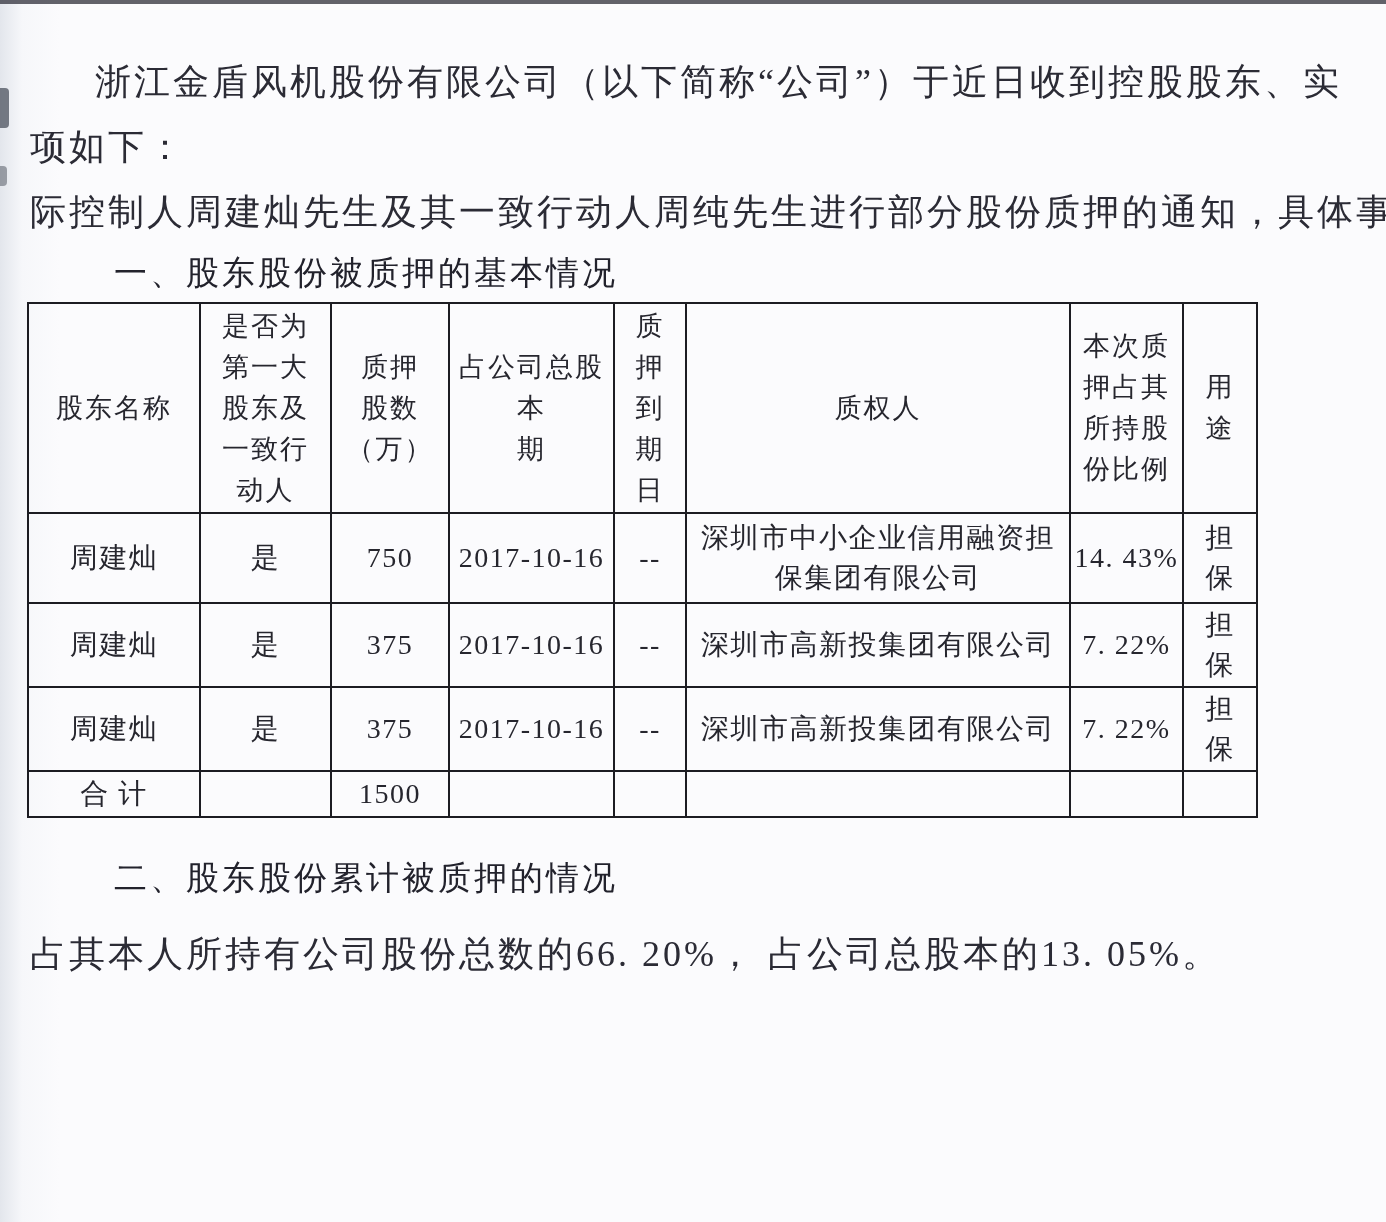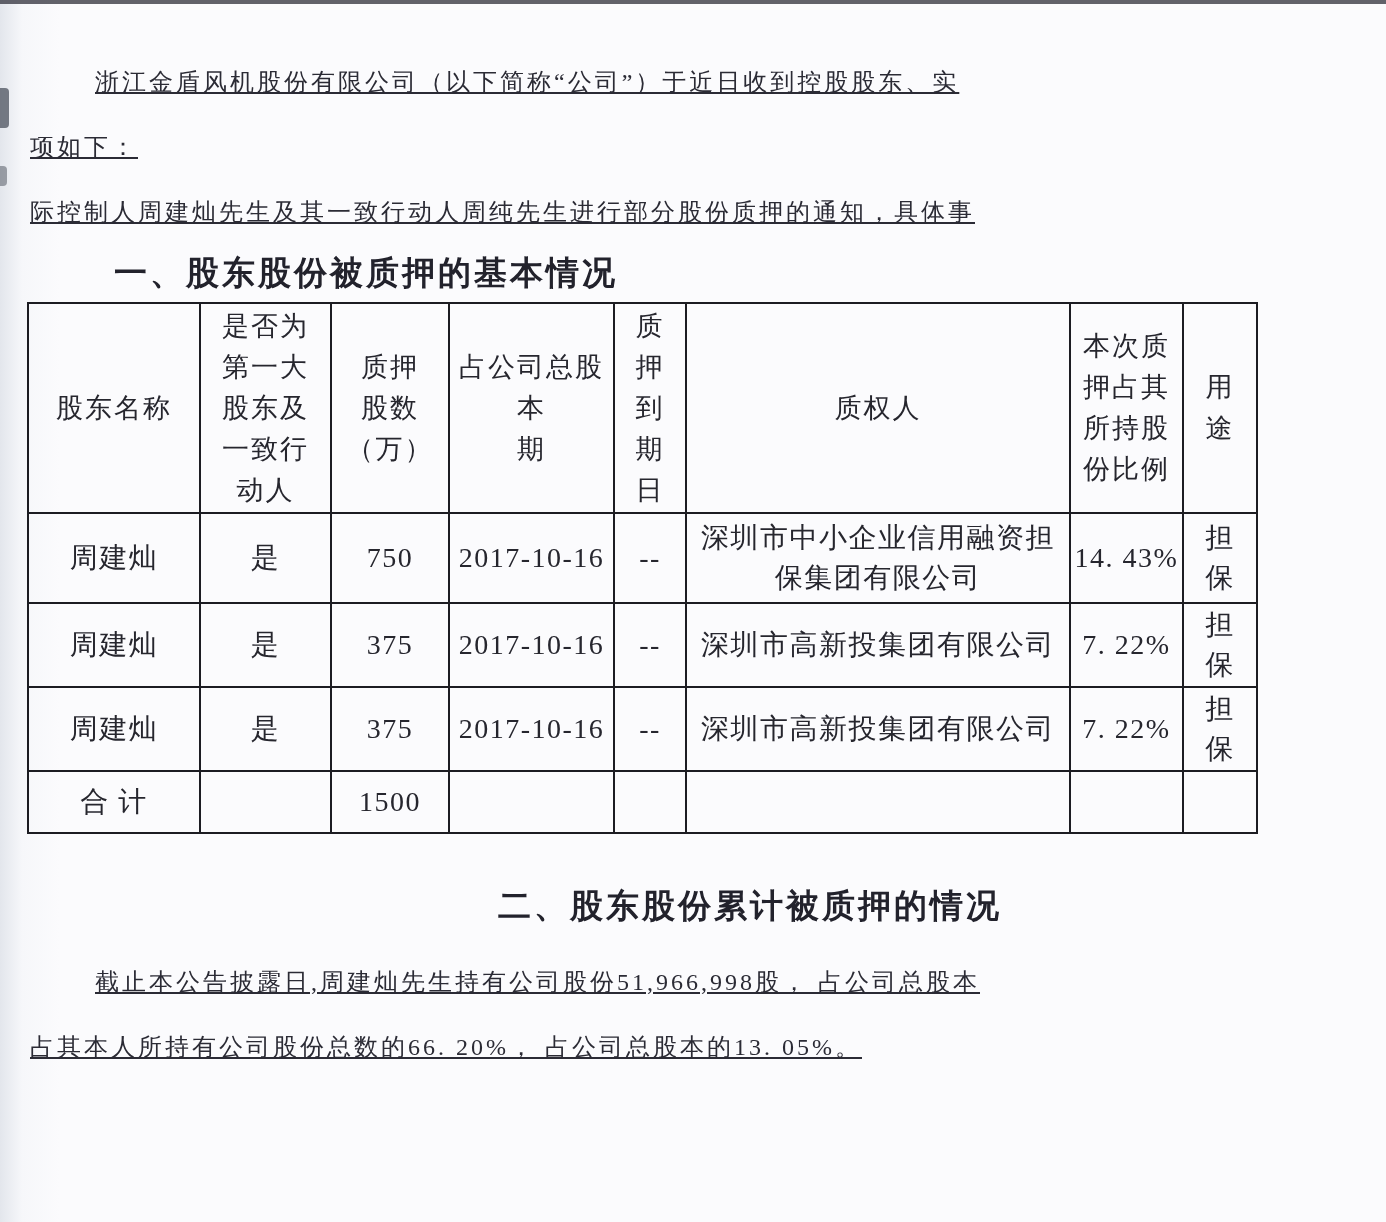--- a/index.html
+++ b/index.html
@@ -11,49 +11,49 @@
   }
   .top-edge{
     position:absolute;top:0;left:0;width:1386px;height:4px;
     background:#474750;opacity:.85;
   }
   .smudge{position:absolute;left:0;background:#555b66;border-radius:0 4px 4px 0;opacity:.8;}
   .smudge.a{top:88px;width:9px;height:40px;}
   .smudge.b{top:166px;width:7px;height:20px;opacity:.55;}
   .doc{position:absolute;top:4px;left:0;width:1356px;padding:46px 0 0 30px;}
 
-  .para .line{display:block;font-size:24px;line-height:65px;letter-spacing:3px;white-space:nowrap;text-decoration:underline;}
+  .para .line{display:block;font-size:36px;line-height:65px;letter-spacing:3px;white-space:nowrap;}
   .para .line.indent{padding-left:65px;}
 
   .sec-title{
-    font-size:33px;font-weight:bold;letter-spacing:3px;line-height:44px;
+    font-size:33px;font-weight:normal;letter-spacing:3px;line-height:44px;
     margin:6px 0 0 0;padding-left:84px;color:#22222c;
   }
-  .sec-title.second{margin-top:50px;text-align:center;}
+  .sec-title.second{margin-top:38px;}
 
   table.pledge{
     border-collapse:collapse;table-layout:fixed;
     margin-top:7px;margin-left:-3px;
     width:1229px;
   }
   table.pledge th,table.pledge td{
     border:2.5px solid #1c1c22;
     text-align:center;vertical-align:middle;
     white-space:pre-line;
     padding:0 2px;box-sizing:border-box;
     font-weight:normal;color:#26262e;
   }
   table.pledge th{font-size:27px;line-height:41px;letter-spacing:2px;}
   table.pledge td{font-size:28px;line-height:40px;letter-spacing:1.5px;}
   tr.h-header{height:210px;}
   tr.h-r1{height:90px;}
   tr.h-r2{height:84px;}
   tr.h-r3{height:84px;}
   tr.h-r4{height:82px;}
-  tr.h-total{height:62px;}
+  tr.h-total{height:46px;}
   col.c1{width:172px;} col.c2{width:131px;} col.c3{width:118px;} col.c4{width:165px;}
   col.c5{width:72px;}  col.c6{width:384px;} col.c7{width:113px;} col.c8{width:74px;}
 
   .para.second{margin-top:22px;}
 </style>
 </head>
 <body>
 
 <div class="top-edge"></div>
 <div class="smudge a"></div>
@@ -149,17 +149,16 @@
         <td></td>
         <td></td>
         <td></td>
       </tr>
     </tbody>
   </table>
 
   <div class="sec-title second">二、股东股份累计被质押的情况</div>
 
   <div class="para second">
-    <div class="line indent">截止本公告披露日,周建灿先生持有公司股份51,966,998股， 占公司总股本</div>
     <div class="line">占其本人所持有公司股份总数的66. 20%， 占公司总股本的13. 05%。</div>
   </div>
 
 </div>
 
 </body></html>

